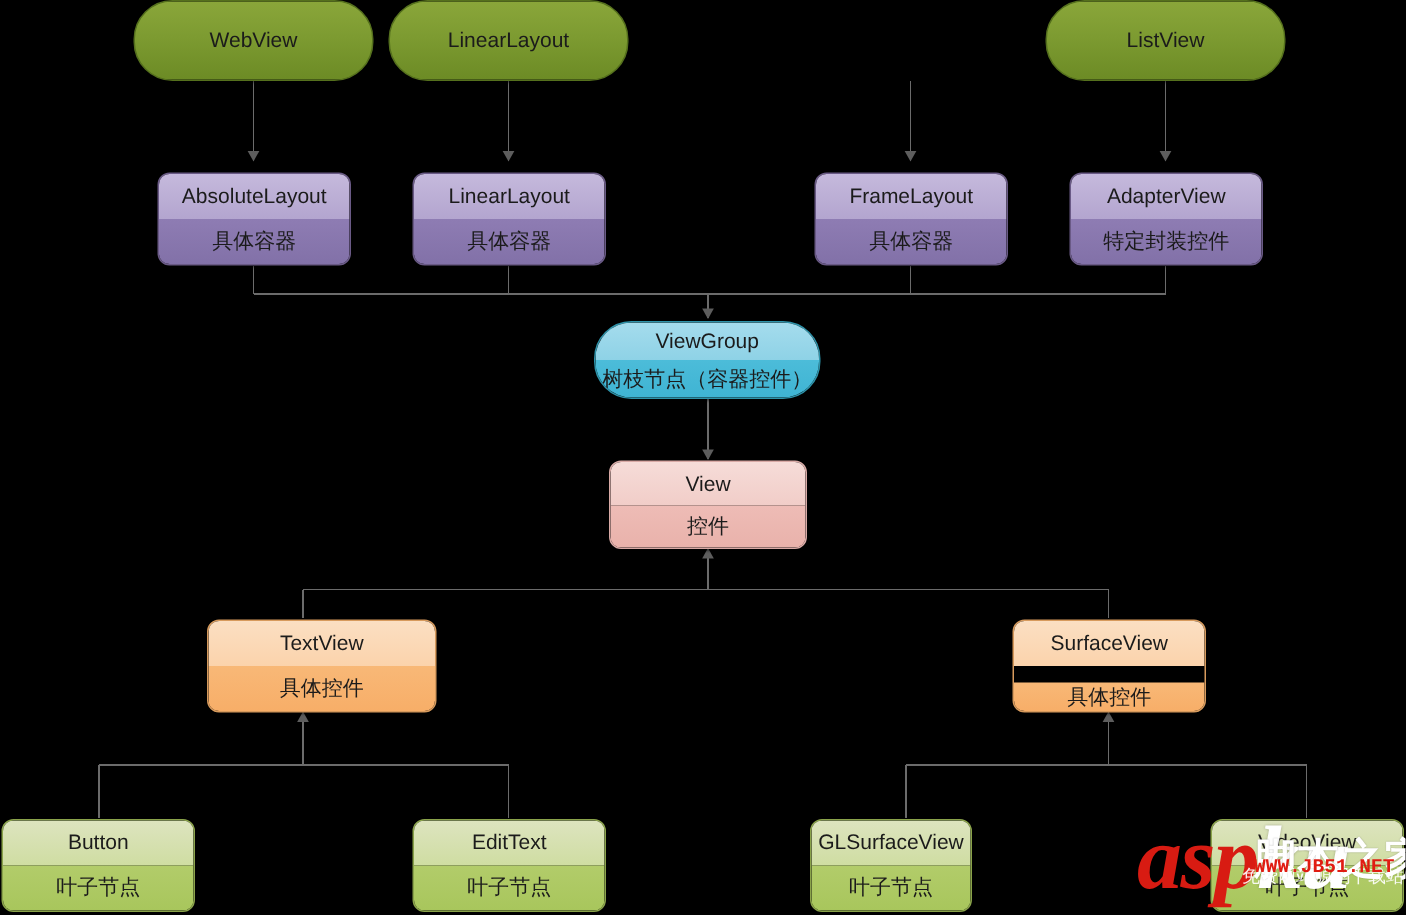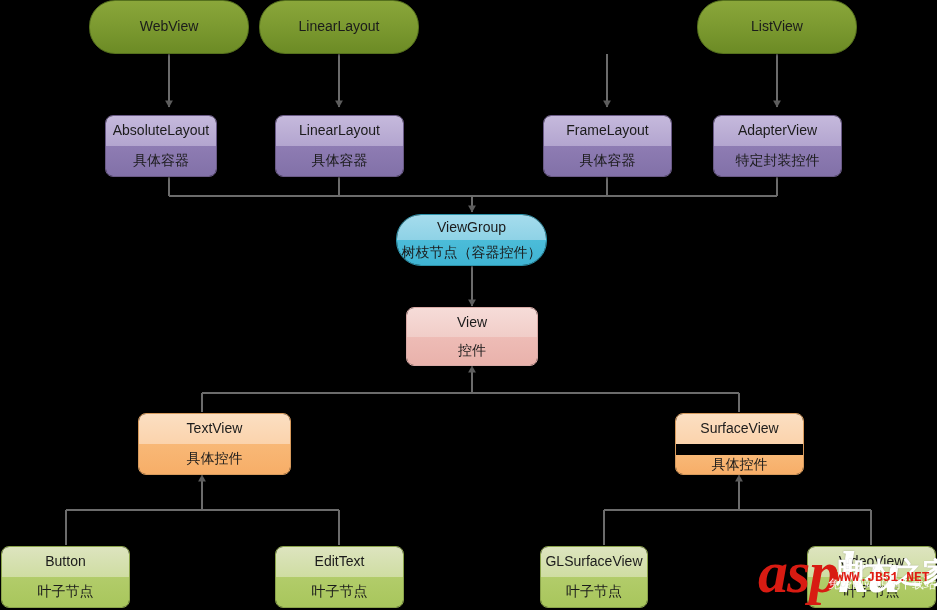--- a/index.html
+++ b/index.html
@@ -198,21 +198,21 @@
 
   <div class="node pill" style="left:259px; top:0px; width:160px; height:54px;">
     <div class="title">LinearLayout</div>
   </div>
 
 
   <div class="node pill" style="left:697px; top:0px; width:160px; height:54px;">
     <div class="title">ListView</div>
   </div>
 
-  <div class="node box2 purple" style="left:105px; top:115px; width:112px; height:62px;">
+  <div class="node box2 purple" style="left:105px; top:115px; width:129px; height:62px;">
     <div class="title">AbsoluteLayout</div>
     <div class="sub">具体容器</div>
   </div>
 
   <div class="node box2 purple" style="left:275px; top:115px; width:129px; height:62px;">
     <div class="title">LinearLayout</div>
     <div class="sub">具体容器</div>
   </div>
 
   <div class="node box2 purple" style="left:543px; top:115px; width:129px; height:62px;">

